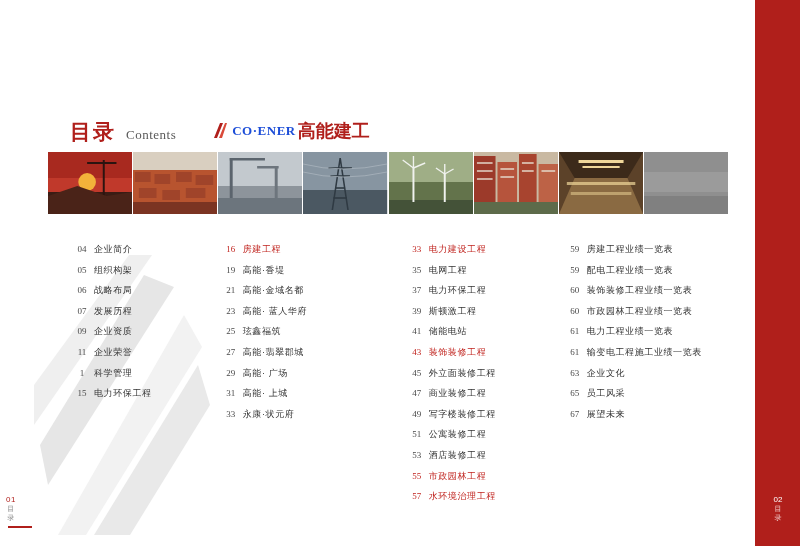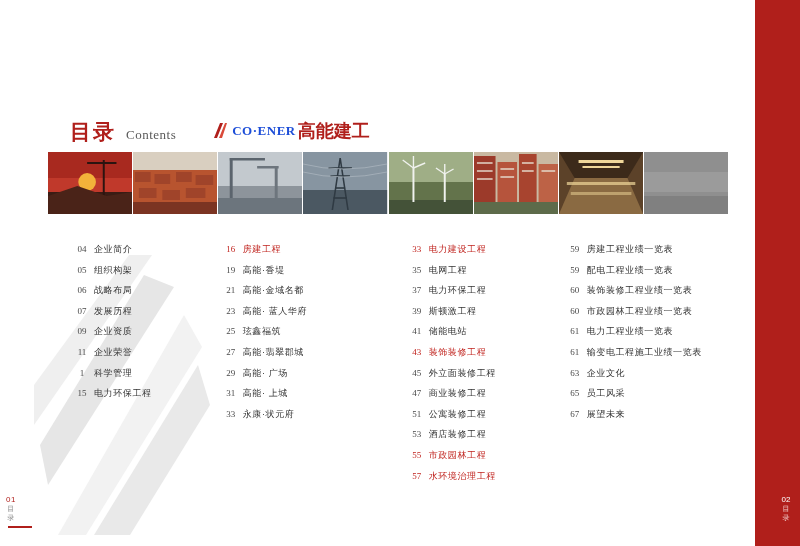--- a/index.html
+++ b/index.html
@@ -35,21 +35,21 @@
   .page-num-left {
     position: absolute; left: 6px; bottom: 24px;
     font-size: 7px; color: #8a8a8a;
     letter-spacing: 0.5px;
     line-height: 9px;
     text-align: center;
     width: 10px;
   }
   .page-num-left .num { color: #b01f1b; font-size: 8px; }
   .page-num-right {
-    position: absolute; right: 8px; bottom: 24px;
+    position: absolute; right: 16px; bottom: 24px;
     font-size: 7px; color: #f0c9c7;
     line-height: 9px;
     text-align: center;
     width: 12px;
   }
   .page-num-right .num { color: #ffffff; font-size: 8px; }
 
   
   .deco {
     position: absolute; left: 34px; top: 255px;
@@ -397,20 +397,24 @@
       </div>
       <div class="toc-item">
         <span class="toc-num">45</span>
         <span class="toc-label">外立面装修工程</span>
       </div>
       <div class="toc-item">
         <span class="toc-num">47</span>
         <span class="toc-label">商业装修工程</span>
       </div>
       <div class="toc-item">
+        <span class="toc-num">49</span>
+        <span class="toc-label">写字楼装修工程</span>
+      </div>
+      <div class="toc-item">
         <span class="toc-num">51</span>
         <span class="toc-label">公寓装修工程</span>
       </div>
       <div class="toc-item">
         <span class="toc-num">53</span>
         <span class="toc-label">酒店装修工程</span>
       </div>
       <div class="toc-item accent">
         <span class="toc-num">55</span>
         <span class="toc-label">市政园林工程</span>

